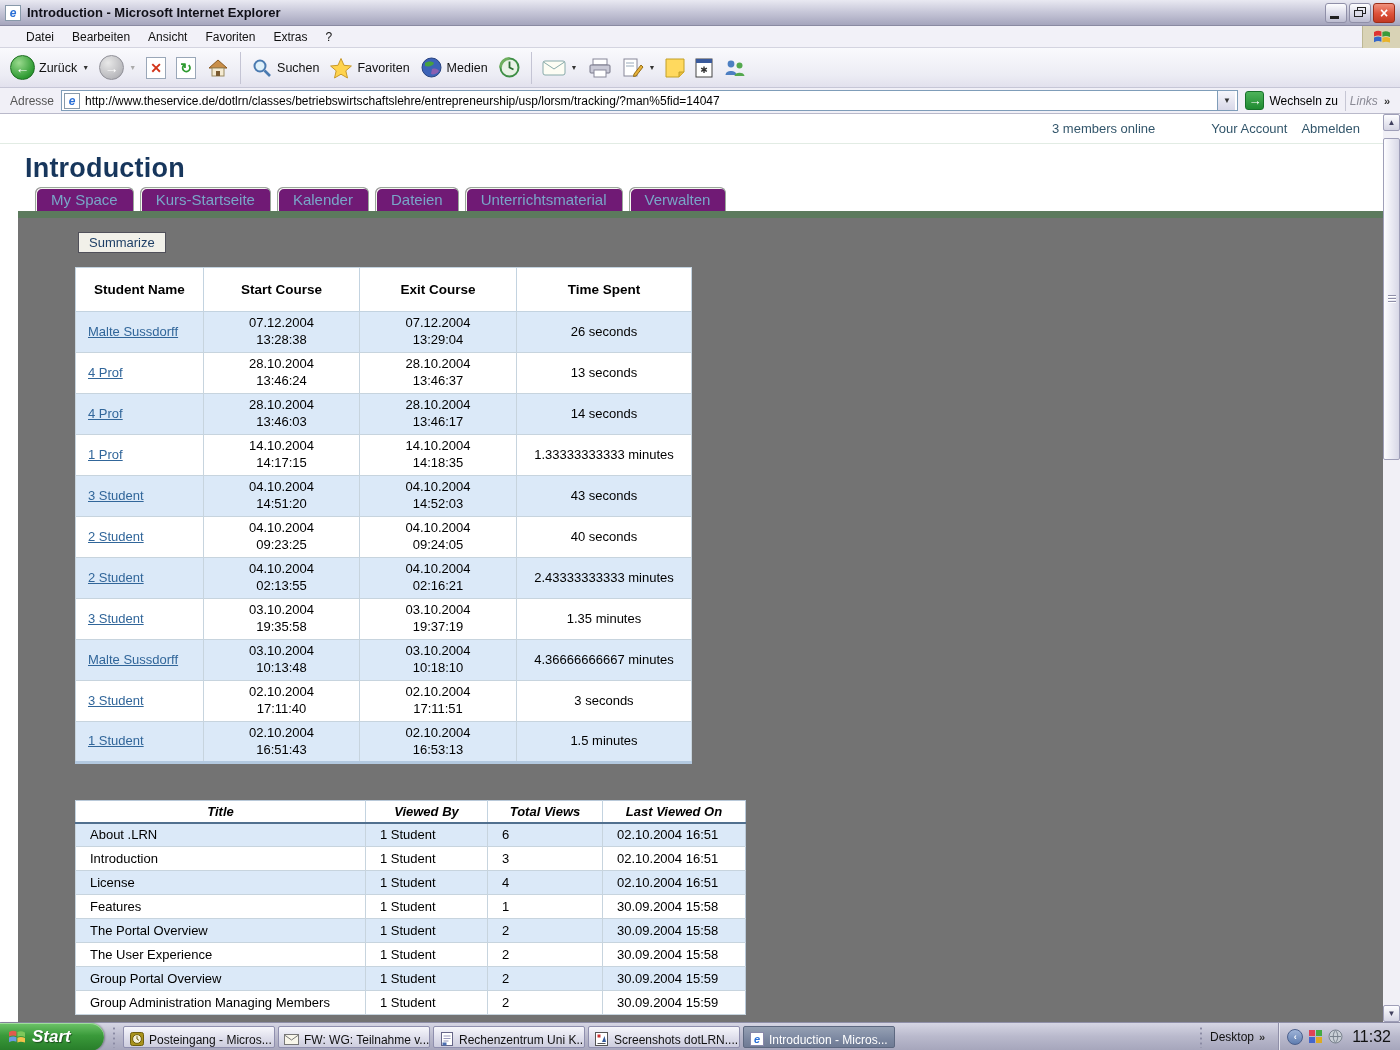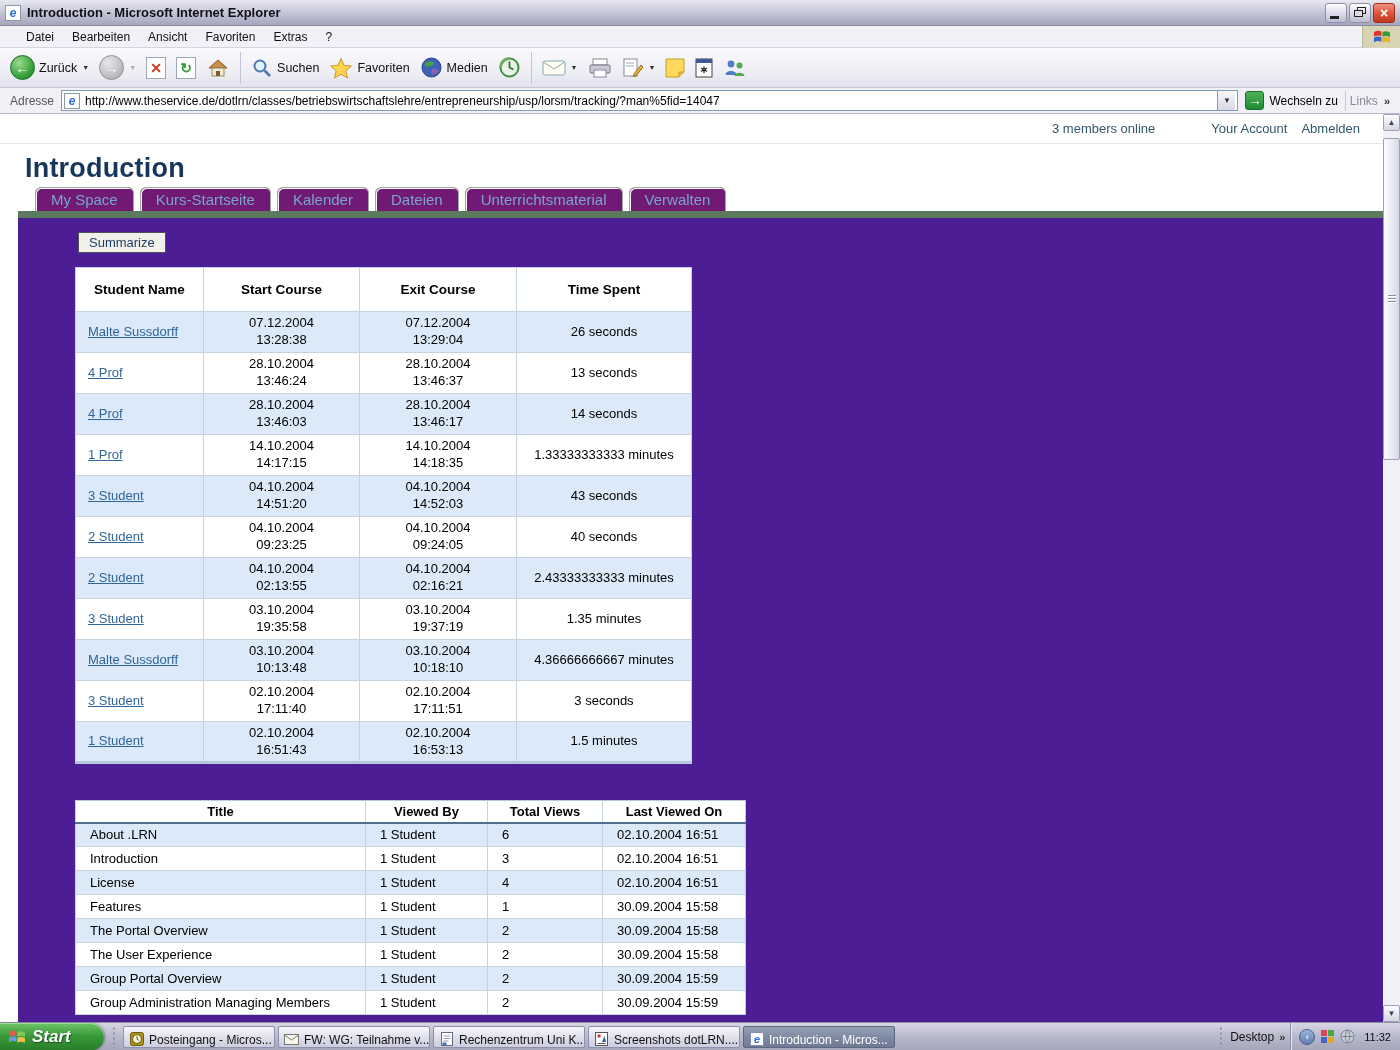--- a/index.html
+++ b/index.html
@@ -79,41 +79,41 @@
   .addr-drop {
     width:18px; height:19px; margin-left:auto; border-left:1px solid #7f9db9;
     background: linear-gradient(180deg,#f6f6fb,#d8d8e8);
     display:flex; align-items:center; justify-content:center; font-size:8px; color:#333;
   }
   .gobtn { display:flex; align-items:center; gap:5px; padding:0 7px; }
   .goicon { width:19px; height:19px; border-radius:3px; background:linear-gradient(180deg,#4db35a,#1f8a31);
     border:1px solid #17702a; color:#fff; display:flex; align-items:center; justify-content:center;
     font-weight:bold; font-size:13px; }
   .links-area { display:flex; align-items:center; gap:6px; padding:0 8px 0 4px; border-left:1px solid #c6c6d4; height:20px; }
-  .links-label { color:#8a8a95; }
+  .links-label { color:#8a8a95;font-style:italic; }
   .chev { font-size:11px; color:#333; font-weight:bold; letter-spacing:-1px; }
   
   .page { position:absolute; top:114px; left:0; right:0; bottom:28px; background:#fff; }
   .page-inner { position:absolute; top:0; left:0; right:17px; bottom:0; overflow:hidden; background:#fff; }
   .topbar {
     height:30px; display:flex; align-items:center; justify-content:flex-end;
     font-size:13px; color:#33566b; border-bottom:1px solid #e2ece4; padding-right:23px;
   }
   .topbar .members { margin-right:56px; }
   .topbar .acct { margin-right:14px; }
   h1.pagetitle { margin:9px 0 2px 25px; font-size:27px; font-weight:bold; color:#17365c; letter-spacing:0.2px; }
   .tabs-row { display:flex; gap:6px; margin-left:35px; height:25px; align-items:flex-end; }
   .tab {
     background:#701a75; border:1px solid #9ba89b; border-bottom:none;
     border-radius:6px 6px 0 0; padding:3px 15px 3px 15px;
     color:#79a6c8; font-size:15px; white-space:nowrap;
     box-shadow: inset 1px 1px 0 #f4f8ef;
   }
   .greenbar { height:8px; background:#5c7a5d; margin-left:18px; }
-  .contentarea { position:absolute; top:104px; left:18px; right:0; bottom:0; background:#4c1d95; padding:14px 0 0 60px; }
+  .contentarea { position:absolute; top:104px; left:18px; right:0; bottom:0; background:#737373; padding:14px 0 0 60px; }
   .btn-summarize {
     font-family:"Liberation Sans",sans-serif;
     font-size:13px; color:#1e3f66; background:#f1f0e9;
     border:1px solid #50505a; padding:2px 10px;
   }
   
   table.track {
     margin:14px 0 0 -3px; border-collapse:collapse; table-layout:fixed; width:616px;
     background:#fff; font-size:13px; color:#000;
     border-bottom:3px solid #b3c9e0; border-left:1px solid #cfdce8; border-right:1px solid #cfdce8;
@@ -130,21 +130,21 @@
   tr.row-alt td { background:#dbe9f8; }
   tr.row-plain td { background:#fff; }
   
   table.views {
     margin:36px 0 0 -3px; border-collapse:collapse; table-layout:fixed; width:670px;
     background:#fff; font-size:13px; color:#000;
     border:1px solid #b9c9d9;
   }
   table.views th {
     height:22px; background:#fff; font-weight:bold; font-size:13px; text-align:center;
-    border-left:1px solid #c3d3e0; border-bottom:2px solid #51708f; padding:1px 2px;
+    border-left:1px solid #c3d3e0; border-bottom:2px solid #51708f; padding:1px 2px;font-style:italic;
   }
   table.views td {
     height:24px; border-left:1px solid #c7d4de; border-bottom:1px solid #c7d4de;
     text-align:left; padding:1px 2px 1px 14px;
   }
   
   .vscroll { position:absolute; top:0; right:0; width:17px; bottom:0; background:#f1f0f6; }
   .sbtn {
     position:absolute; left:0; width:17px; height:17px;
     background:linear-gradient(180deg,#fdfdff,#d5d5e4); border:1px solid #9f9fb8; border-radius:2px;
@@ -179,31 +179,31 @@
     border:1px solid #8f8fae; border-radius:2px;
     display:flex; align-items:flex-end; gap:5px; font-size:12px; color:#111;
     white-space:nowrap; overflow:hidden;
   }
   .taskbtn.active {
     background:linear-gradient(180deg,#95a0b3 0%,#7b87a0 60%,#6f7b94 100%);
     border-color:#5d6880; color:#fff;
   }
   .taskbtn .ticon { flex:0 0 auto; width:15px; height:15px; display:flex; align-items:center; justify-content:center; }
   .tb-right { margin-left:auto; display:flex; align-items:center; height:100%; }
-  .desktopbar { display:flex; align-items:center; gap:5px; font-size:12px; color:#111; padding-right:6px; }
+  .desktopbar { display:flex; align-items:center; gap:5px; font-size:12px; color:#111; padding-right:14px; }
   .tray {
     display:flex; align-items:center; gap:5px; height:100%; padding:0 9px 0 8px;
     border-left:1px solid #8f8fa8; box-shadow: inset 1px 0 0 #e6e6f0;
   }
   .tray-chevron {
     width:16px; height:16px; border-radius:50%;
     background:linear-gradient(180deg,#9fb4d8,#5f7db0); border:1px solid #4a5f8c;
     color:#fff; font-size:9px; display:flex; align-items:center; justify-content:center; font-weight:bold;
   }
-  .clock { font-size:11px; color:#111; margin-left:4px; }
+  .clock { font-size:16px; color:#111; margin-left:4px; }
   svg { display:block; }
 </style>
 </head>
 <body>
 
 <div class="titlebar">
   <span class="ie-doc-icon">e</span>
   <span class="apptitle">Introduction - Microsoft Internet Explorer</span>
   <div class="winbtns">
     <div class="winbtn">

